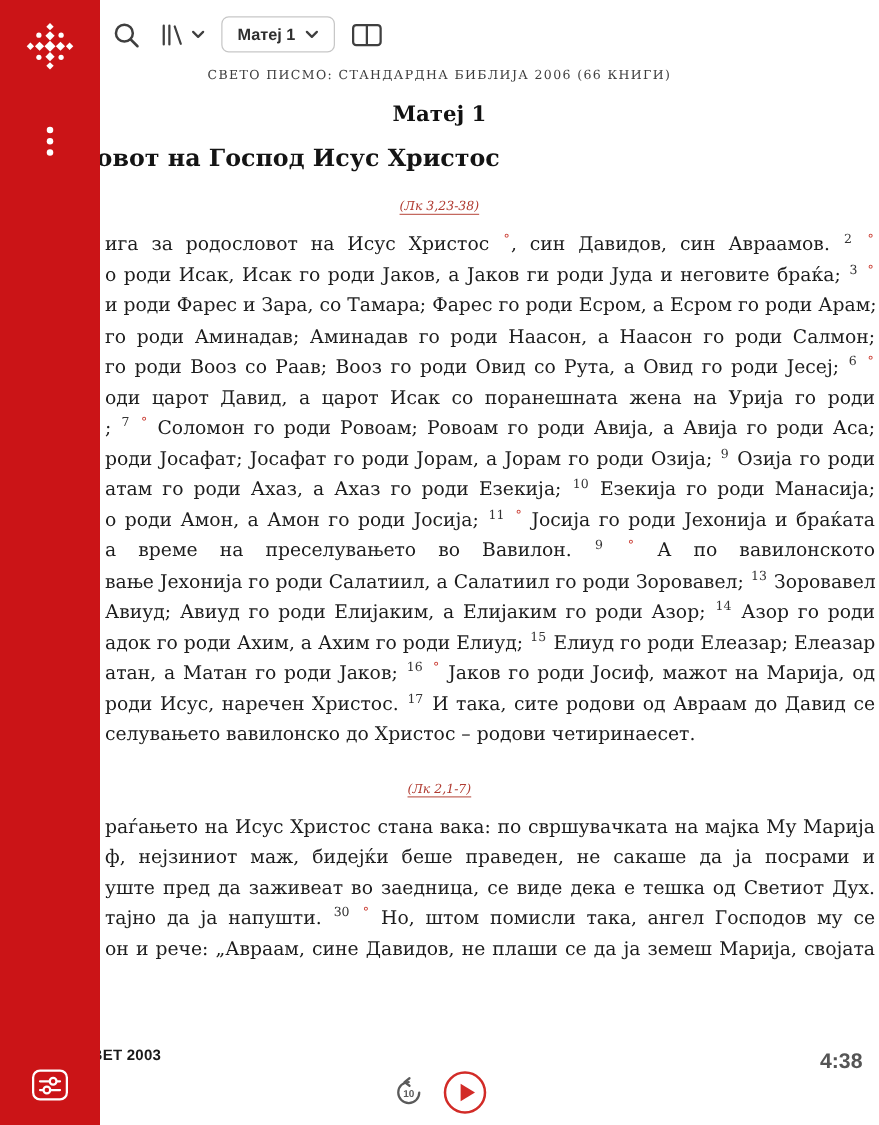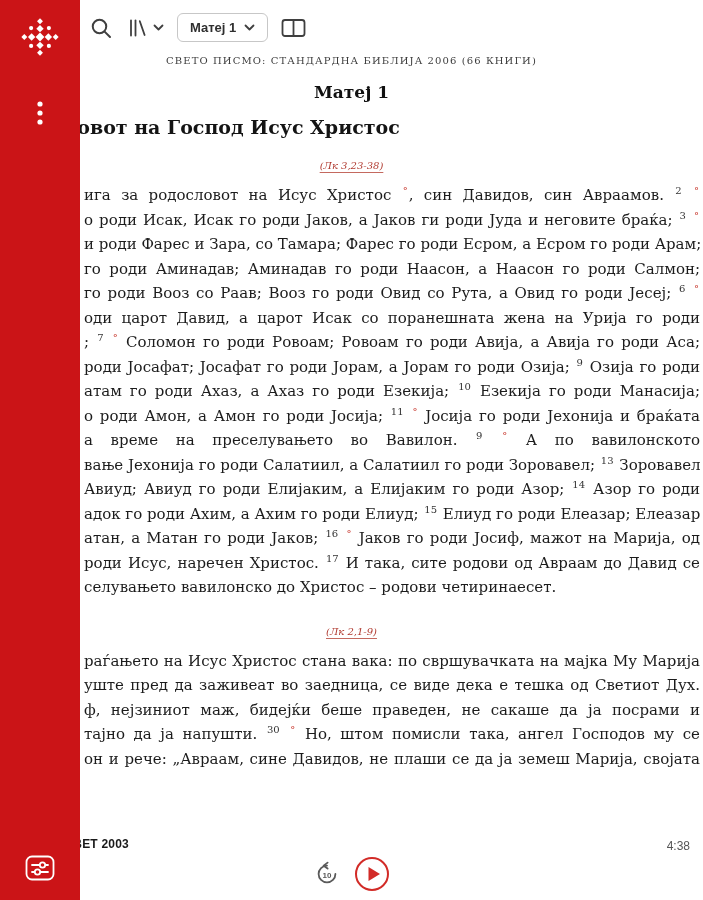--- a/index.html
+++ b/index.html
@@ -33,21 +33,21 @@
   .line{font-size:15px;line-height:24.5px;color:#1c1c1c;white-space:nowrap;overflow:hidden;
     text-align:justify;text-align-last:justify;}
   .line.flush{text-align-last:left;}
   sup.v{font-size:10px;color:#333;padding:0 1px;line-height:0;}
   sup.fn{font-size:10px;color:#c8372d;padding:0 1px;line-height:0;cursor:pointer;}
   
   .bottombar{position:absolute;left:0;right:0;bottom:0;height:70px;background:#fff;z-index:10;}
   .version{text-align:left;font-family:"Liberation Sans",sans-serif;font-size:12px;font-weight:bold;
     letter-spacing:.2px;color:#1a1a1a;margin-top:7px;}
   .controls{display:flex;align-items:center;justify-content:center;gap:14px;margin-top:5px;}
-  .time{position:absolute;right:13px;top:9px;font-family:"Liberation Sans",sans-serif;font-size:12px;color:#555;}
+  .time{position:absolute;right:13px;top:9px;font-family:"Liberation Sans",sans-serif;font-size:17px;color:#555;font-weight:bold;}
 </style>
 </head>
 <body>
 
 <div class="topbar">
   <div class="icon-btn">
     <svg width="24" height="24" viewBox="0 0 24 24">
       <circle cx="10.5" cy="10.5" r="6.75" fill="none" stroke="#3f3f3f" stroke-width="2"></circle>
       <line x1="15.6" y1="15.6" x2="21" y2="21" stroke="#3f3f3f" stroke-width="2" stroke-linecap="round"></line>
     </svg>
@@ -99,25 +99,25 @@
           <div class="line">а време на преселувањето во Вавилон. <sup class="v">9</sup> <sup class="fn">°</sup> А по вавилонското</div>
           <div class="line">вање Јехонија го роди Салатиил, а Салатиил го роди Зоровавел; <sup class="v">13</sup> Зоровавел</div>
           <div class="line">Авиуд; Авиуд го роди Елијаким, а Елијаким го роди Азор; <sup class="v">14</sup> Азор го роди</div>
           <div class="line">адок го роди Ахим, а Ахим го роди Елиуд; <sup class="v">15</sup> Елиуд го роди Елеазар; Елеазар</div>
           <div class="line">атан, а Матан го роди Јаков; <sup class="v">16</sup> <sup class="fn">°</sup> Јаков го роди Јосиф, мажот на Марија, од</div>
           <div class="line">роди Исус, наречен Христос. <sup class="v">17</sup> И така, сите родови од Авраам до Давид се</div>
           <div class="line flush">селувањето вавилонско до Христос – родови четиринаесет.</div>
         </div>
       </section>
       <section class="section">
-        <div class="section-ref"><span class="ref-link">(Лк 2,1-9)</span></div>
+        <div class="section-ref"><span class="ref-link">(Лк 2,1-7)</span></div>
         <div class="para">
           <div class="line">раѓањето на Исус Христос стана вака: по свршувачката на мајка Му Марија</div>
+          <div class="line">ф, нејзиниот маж, бидејќи беше праведен, не сакаше да ја посрами и</div>
           <div class="line">уште пред да заживеат во заедница, се виде дека е тешка од Светиот Дух.</div>
-          <div class="line">ф, нејзиниот маж, бидејќи беше праведен, не сакаше да ја посрами и</div>
           <div class="line">тајно да ја напушти. <sup class="v">30</sup> <sup class="fn">°</sup> Но, штом помисли така, ангел Господов му се</div>
           <div class="line">он и рече: „Авраам, сине Давидов, не плаши се да ја земеш Марија, својата</div>
         </div>
       </section>
     </div>
 </div>
 
 <div class="bottombar">
   <div class="version">НОВИОТ ЗАВЕТ 2003</div>
   <div class="controls">

